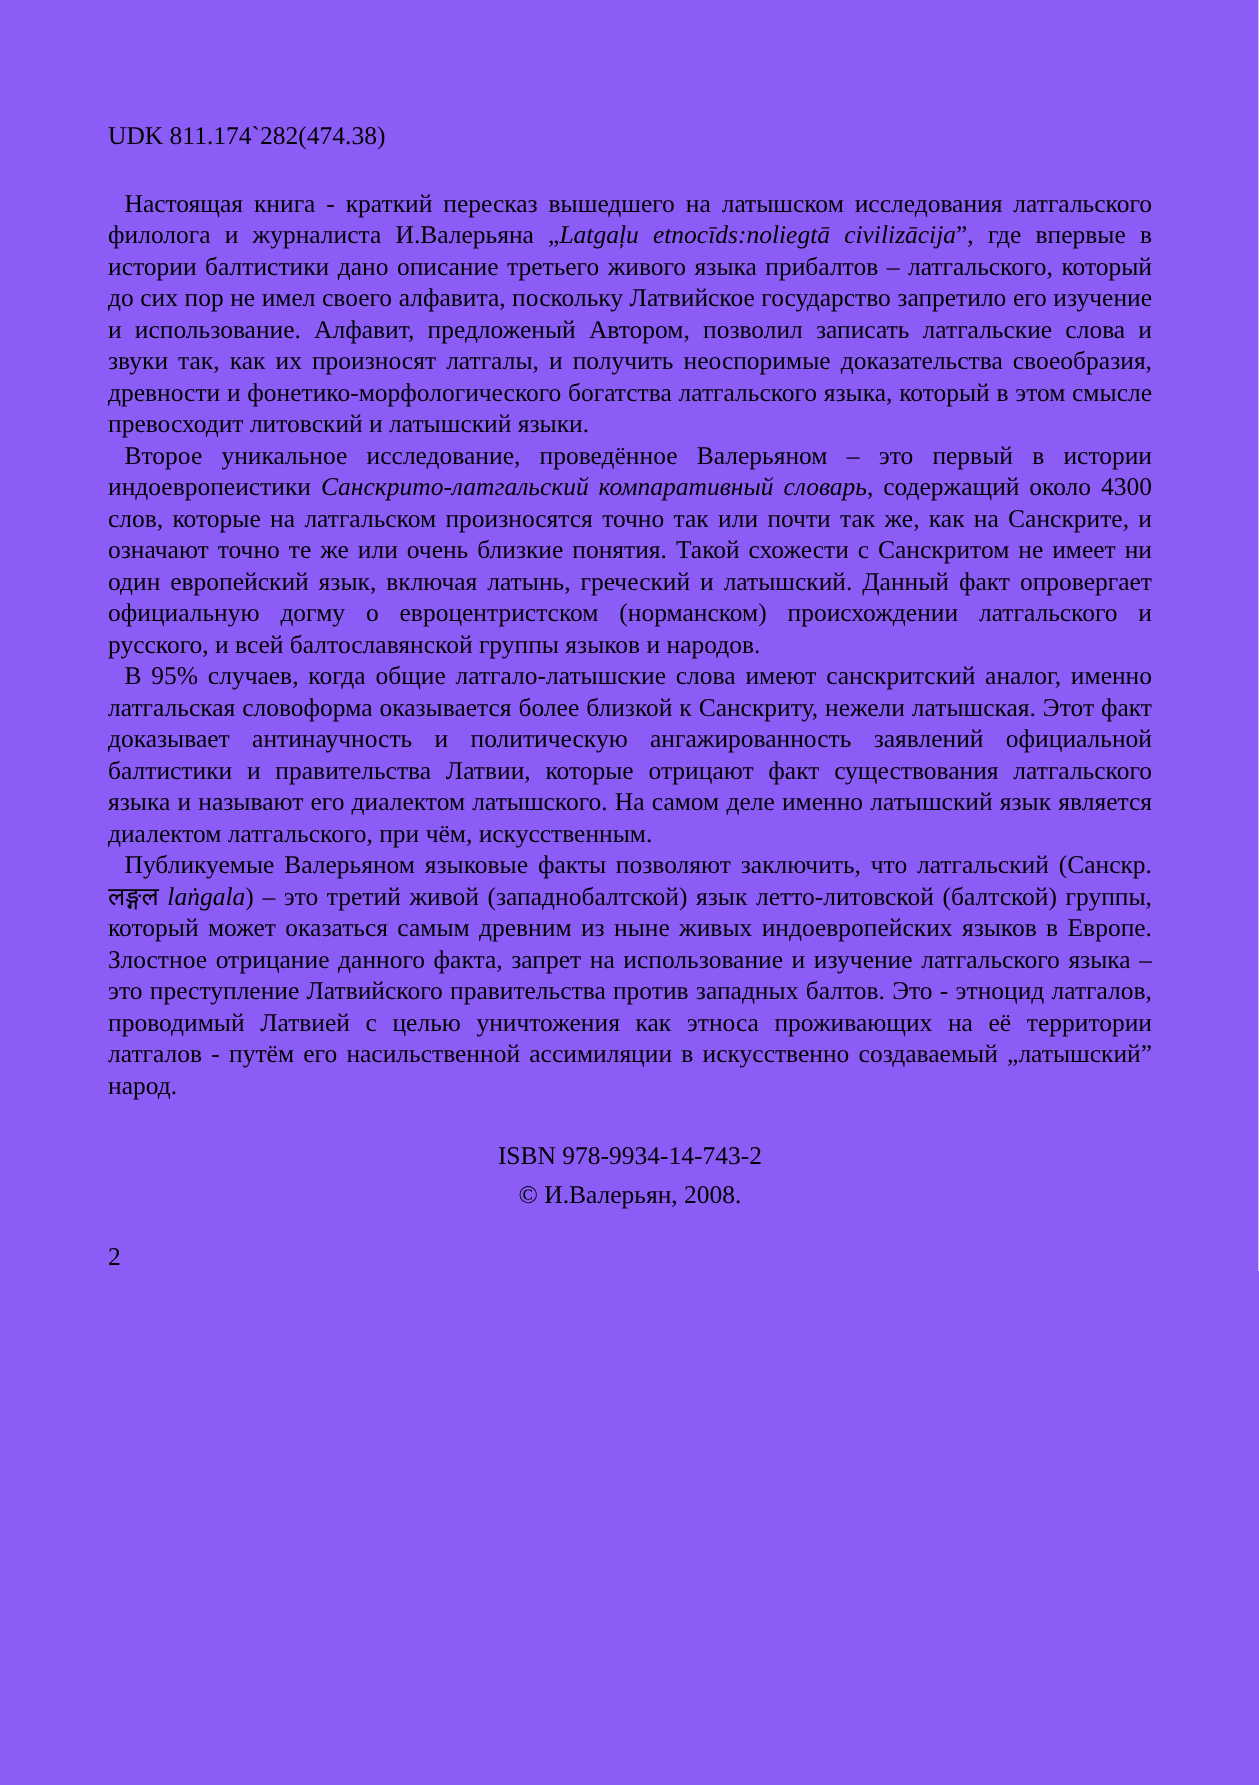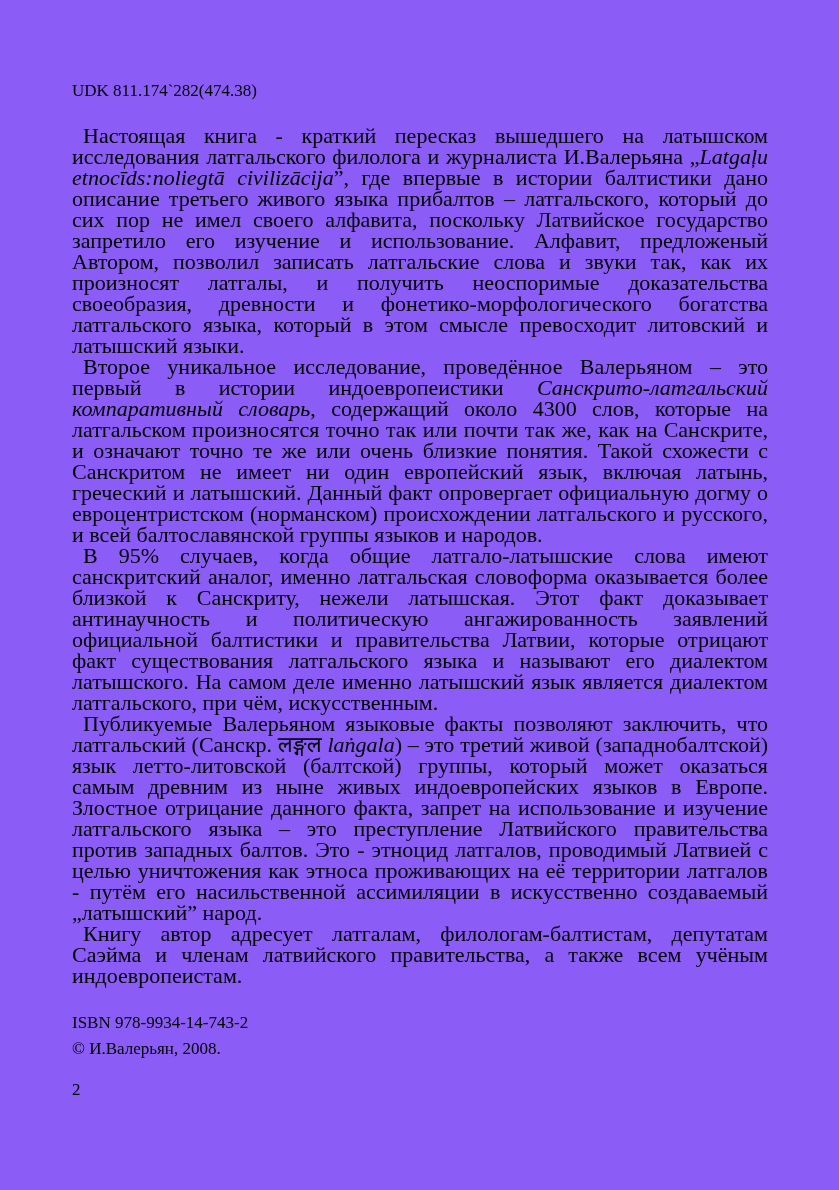--- a/index.html
+++ b/index.html
@@ -28,35 +28,36 @@
     line-height: 25px;
   }
   .author-line {
     font-weight: bold;
   }
   .bib-line {
     text-align: justify;
   }
   .annotation {
     margin-top: 13px;
-    font-size: 22px;
+    font-size: 17px;
     line-height: 21px;
     text-align: justify;
   }
   .para {
     margin: 0;
     text-indent: 11px;
   }
   .it {
     font-style: italic;
   }
   .imprint {
     margin-top: 24px;
     font-size: 17px;
     line-height: 26px;
+    text-align: center;
   }
   .page-number {
     margin-top: 16px;
     font-size: 17px;
     line-height: 24px;
   }
 </style>
 </head>
 <body>
 
@@ -67,21 +68,20 @@
   </div>
 
   <div class="title-block">
   </div>
 
   <div class="annotation">
     <p class="para"><span>Настоящая книга - краткий пересказ вышедшего на латышском исследования латгальского филолога и журналиста И.Валерьяна „</span><span class="it">Latgaļu etnocīds:noliegtā civilizācija</span><span>”, где впервые в истории балтистики дано описание третьего живого языка прибалтов – латгальского, который до сих пор не имел своего алфавита, поскольку Латвийское государство запретило его изучение и использование. Алфавит, предложеный Автором, позволил записать латгальские слова и звуки так, как их произносят латгалы, и получить неоспоримые доказательства своеобразия, древности и фонетико-морфологического богатства латгальского языка, который в этом смысле превосходит литовский и латышский языки.</span></p>
     <p class="para"><span>Второе уникальное исследование, проведённое Валерьяном – это первый в истории индоевропеистики </span><span class="it">Санскрито-латгальский компаративный словарь</span><span>, содержащий около 4300 слов, которые на латгальском произносятся точно так или почти так же, как на Санскрите, и означают точно те же или очень близкие понятия. Такой схожести с Санскритом не имеет ни один европейский язык, включая латынь, греческий и латышский. Данный факт опровергает официальную догму о евроцентристском (норманском) происхождении латгальского и русского, и всей балтославянской группы языков и народов.</span></p>
     <p class="para"><span>В 95% случаев, когда общие латгало-латышские слова имеют санскритский аналог, именно латгальская словоформа оказывается более близкой к Санскриту, нежели латышская. Этот факт доказывает антинаучность и политическую ангажированность заявлений официальной балтистики и правительства Латвии, которые отрицают факт существования латгальского языка и называют его диалектом латышского. На самом деле именно латышский язык является диалектом латгальского, при чём,  искусственным.</span></p>
     <p class="para"><span>Публикуемые Валерьяном языковые факты позволяют заключить, что латгальский (Санскр. लङ्गल </span><span class="it">laṅgala</span><span>) – это третий живой (западнобалтской) язык летто-литовской (балтской) группы, который может оказаться самым древним из ныне живых индоевропейских языков в Европе. Злостное отрицание данного факта, запрет на использование и изучение латгальского языка – это преступление Латвийского правительства против западных балтов. Это - этноцид латгалов, проводимый Латвией с целью уничтожения как этноса проживающих на её территории латгалов - путём его насильственной ассимиляции в искусственно создаваемый „латышский” народ.</span></p>
-    <p class="para"><span>Книгу автор адресует латгалам, филологам-балтистам, депутатам Саэйма и членам латвийского правительства, а также всем учёным индоевропеистам.</span></p>
   </div>
 
   <div class="imprint">
     <div>ISBN 978-9934-14-743-2</div>
     <div>© И.Валерьян, 2008.</div>
   </div>
 
   <div class="page-number">2</div>
 
 </div>

